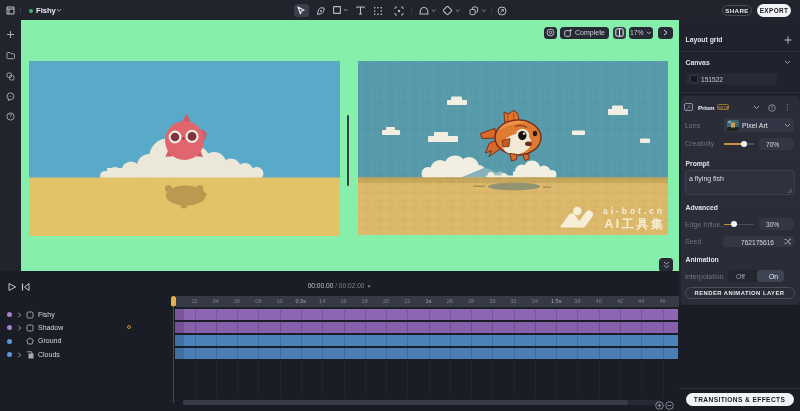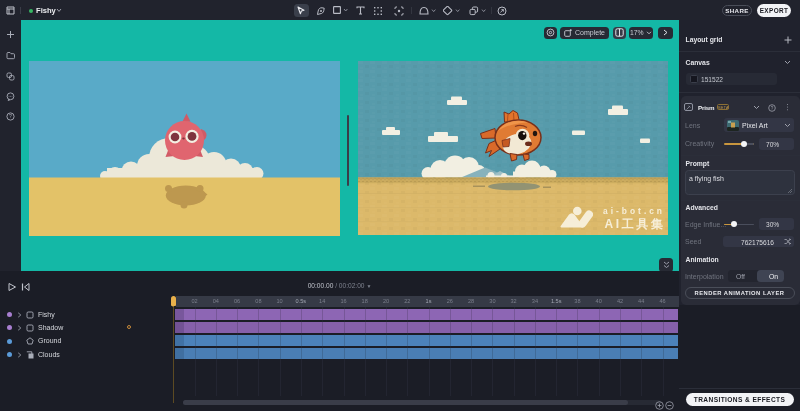--- a/index.html
+++ b/index.html
@@ -5,21 +5,21 @@
   * { margin:0; padding:0; box-sizing:border-box; }
   html,body { width:800px; height:411px; overflow:hidden; background:#14151b;
     font-family:"Liberation Sans", sans-serif; -webkit-font-smoothing:antialiased; }
   .abs { position:absolute; } i { font-style:normal; }
   #app { position:relative; width:800px; height:411px; will-change:transform; }
   
   #header { left:0; top:0; width:800px; height:20px; background:#21232d; z-index:5; }
   
   #sidebar { left:0; top:20px; width:21px; height:251px; background:#21232d; z-index:4; }
   
-  #canvas { left:21px; top:20px; width:658px; height:251px; background:#14b8a6; overflow:hidden; }
+  #canvas { left:21px; top:20px; width:658px; height:251px; background:#86efac; overflow:hidden; }
   .cbtn { position:absolute; top:6.5px; height:12.5px; background:#272a34; border-radius:3.5px;
      color:#c9ccd4; display:flex; align-items:center; justify-content:center; }
   
   #panel { left:679px; top:20px; width:121px; height:391px; background:#20222d; z-index:6; }
   .plabel { position:absolute; color:#e3e4e9; font-size:6.8px; font-weight:bold; }
   .pdim   { position:absolute; color:#70747f; font-size:7px; }
   .pdivider { position:absolute; left:0; width:121px; height:1px; background:#2b2e39; }
   .pinput { position:absolute; background:#333645; border-radius:3px; }
   
   #timeline { left:0; top:271px; width:679px; height:140px; background:#1b1d26; }

